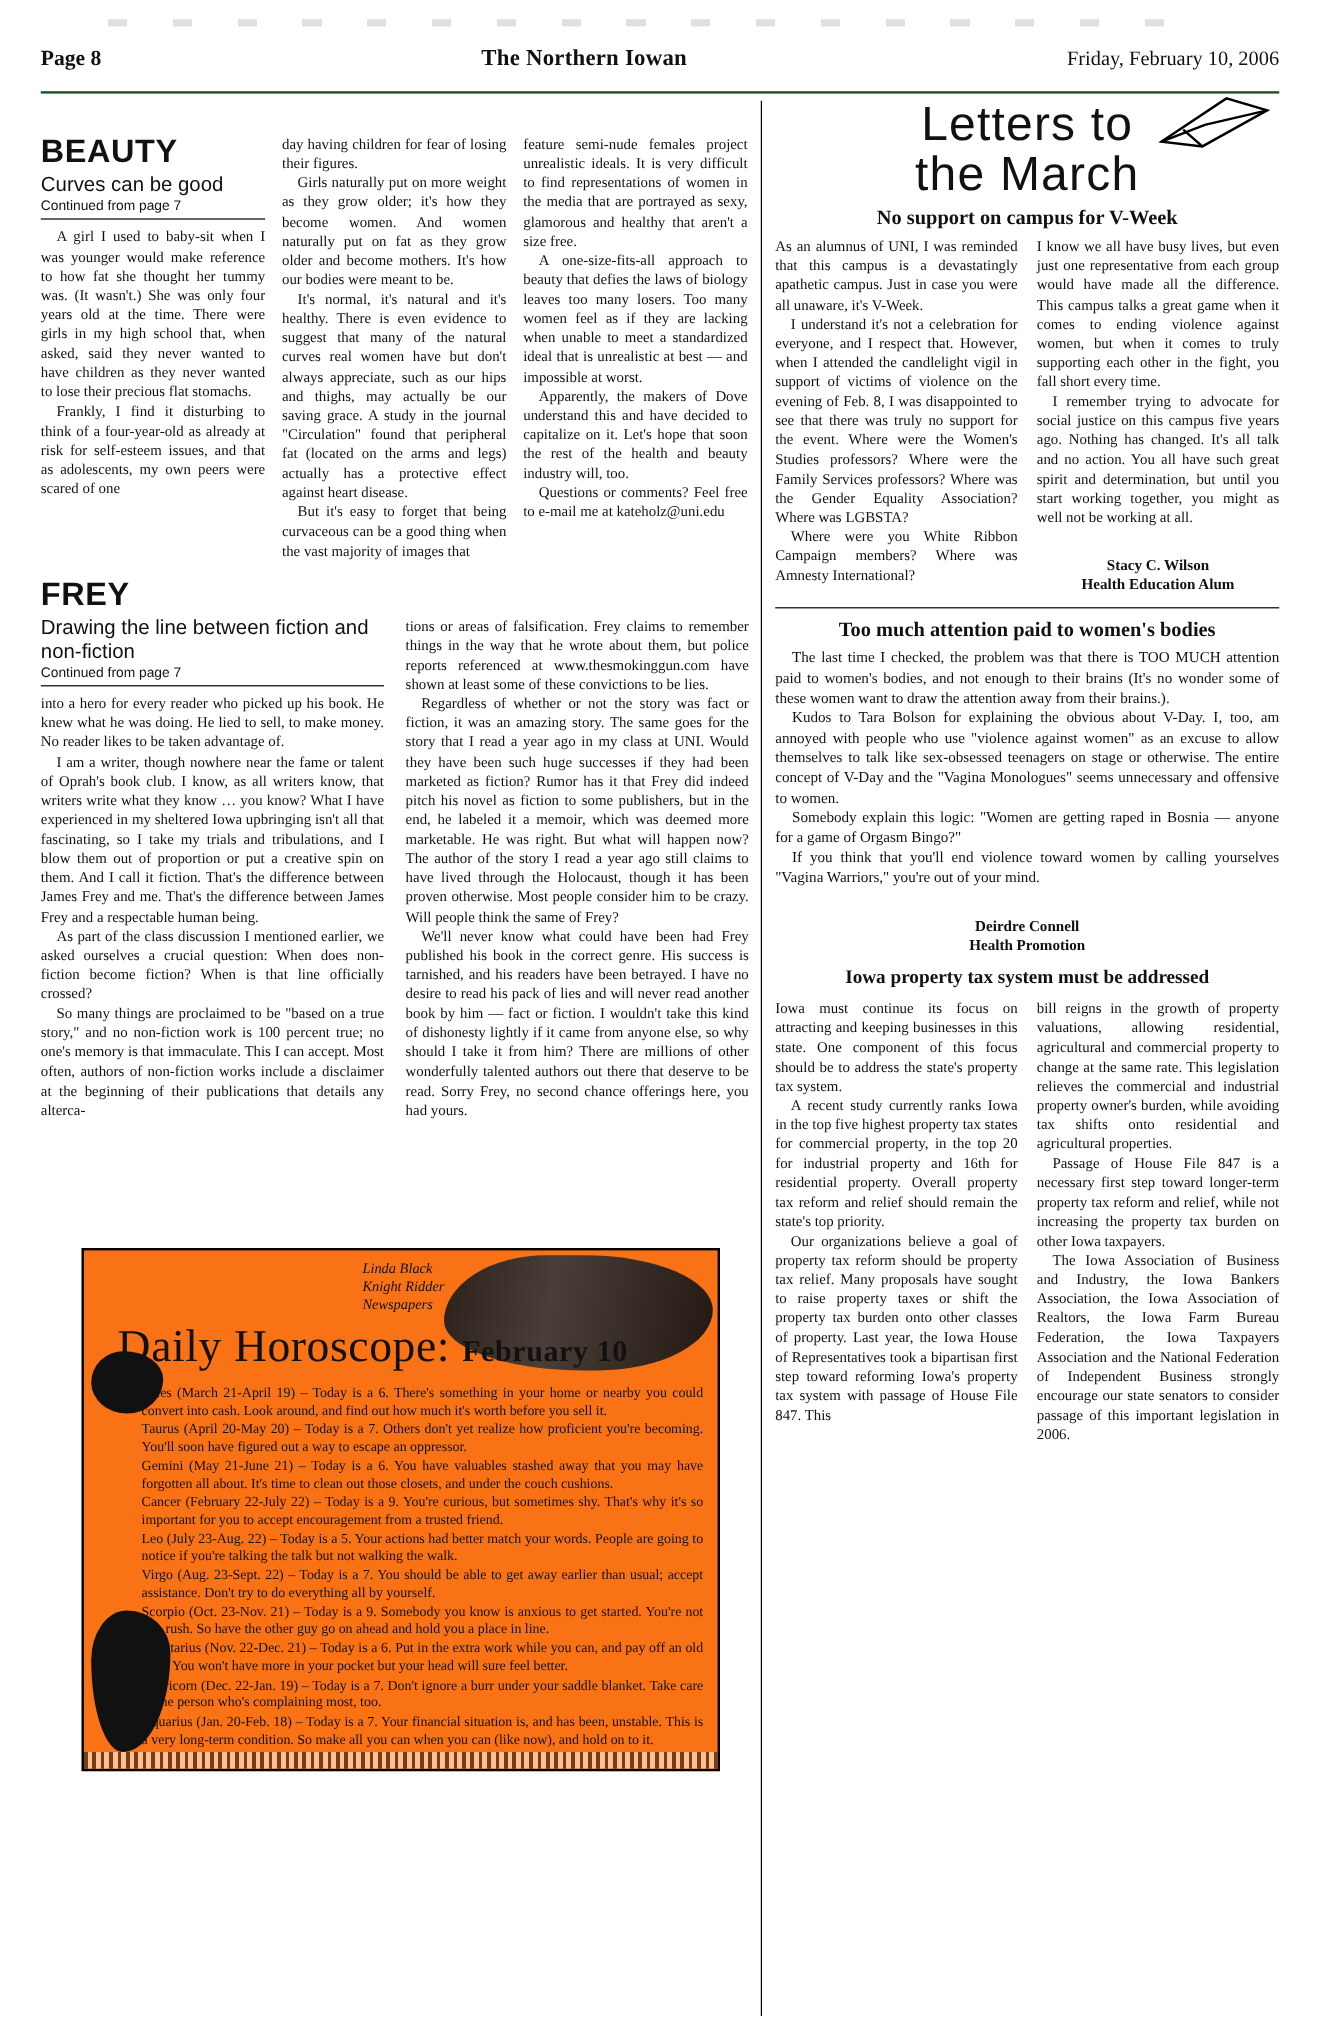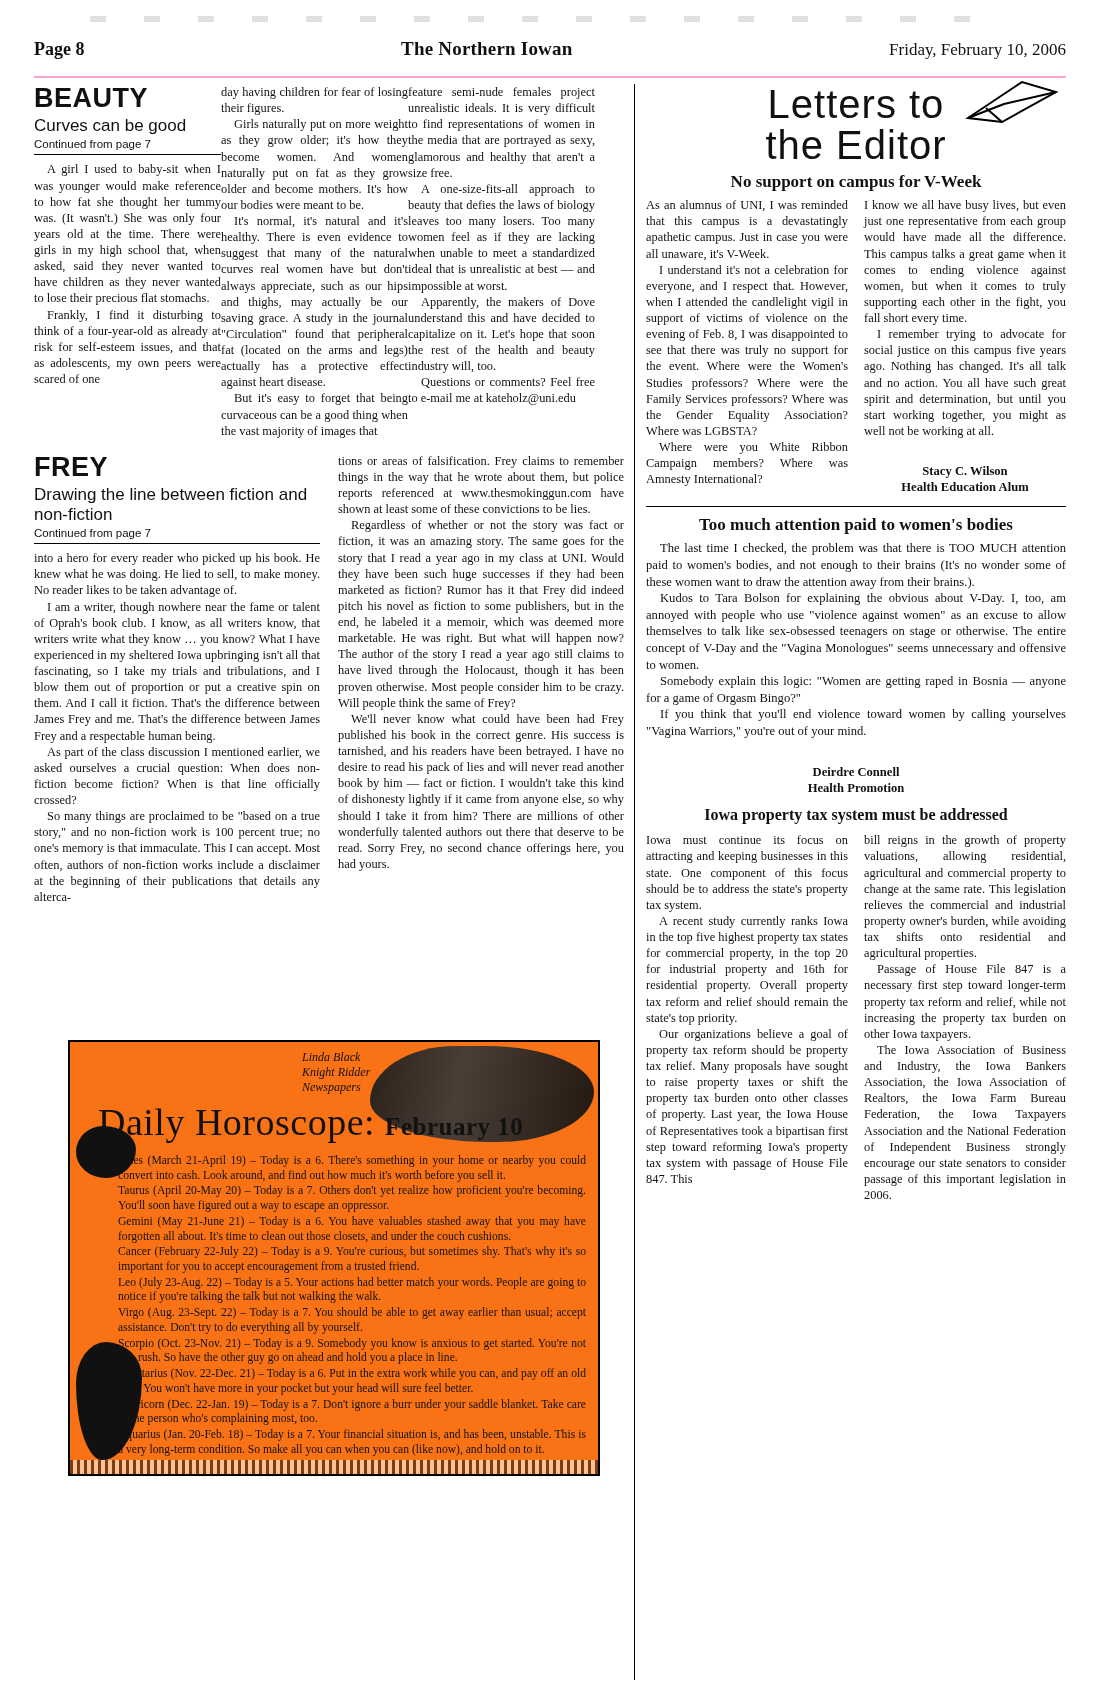--- a/index.html
+++ b/index.html
@@ -25,21 +25,21 @@
   
   .masthead {
     position: absolute;
     top: 38px;
     left: 34px;
     right: 34px;
     height: 34px;
     display: flex;
     align-items: baseline;
     justify-content: space-between;
-    border-bottom: 2px solid #f9a8d4;
+    border-bottom: 2px solid #14532d;
     padding-bottom: 4px;
   }
   .masthead .page-num {
     font-size: 18px;
     font-weight: bold;
     font-family: "Liberation Serif", serif;
   }
   .masthead .paper-name {
     font-size: 19px;
     font-weight: bold;
@@ -97,41 +97,43 @@
     margin: 0 0 4px 0;
   }
   .hrule {
     border: 0;
     border-top: 1px solid #000;
     margin: 4px 0 6px 0;
   }
   
   .tri {
     display: flex;
-    gap: 0;
+    gap: 14px;
+    margin-top: 28px;
   }
   .tri .col {
     width: 187px;
   }
   p.body {
     margin: 0;
     font-size: 12.4px;
     line-height: 1.30;
     text-align: justify;
     text-indent: 13px;
     hyphens: auto;
   }
   p.body.noind { text-indent: 0; }
   
   .frey {
     margin-top: 14px;
   }
   .duo {
     display: flex;
     gap: 18px;
+    align-items: flex-end;
   }
   .duo .col { width: 286px; }
   
   .letters-title {
     text-align: center;
     position: relative;
     margin-bottom: 6px;
   }
   .letters-title .l1, .letters-title .l2 {
     font-family: "Liberation Sans", sans-serif;
@@ -331,21 +333,21 @@
             <p class="body">We'll never know what could have been had Frey published his book in the correct genre. His success is tarnished, and his readers have been betrayed. I have no desire to read his pack of lies and will never read another book by him — fact or fiction. I wouldn't take this kind of dishonesty lightly if it came from anyone else, so why should I take it from him? There are millions of other wonderfully talented authors out there that deserve to be read. Sorry Frey, no second chance offerings here, you had yours.</p>
           </div>
         </div>
       </div>
     </div>
 
     <div class="rightcol">
 
       <div class="letters-title">
         <span class="l1">Letters to</span>
-        <span class="l2">the Editor</span>
+        <span class="l2">the March</span>
         <span class="env">
           <svg width="96" height="46" viewBox="0 0 96 46">
             <path d="M4 40 L58 4 L92 14 L38 44 Z" fill="#fff" stroke="#000" stroke-width="2"></path>
             <path d="M4 40 L40 26 L92 14" fill="none" stroke="#000" stroke-width="2"></path>
             <path d="M22 30 L38 44" fill="none" stroke="#000" stroke-width="2"></path>
           </svg>
         </span>
       </div>
 
       <div class="letter-head">No support on campus for V-Week</div>

